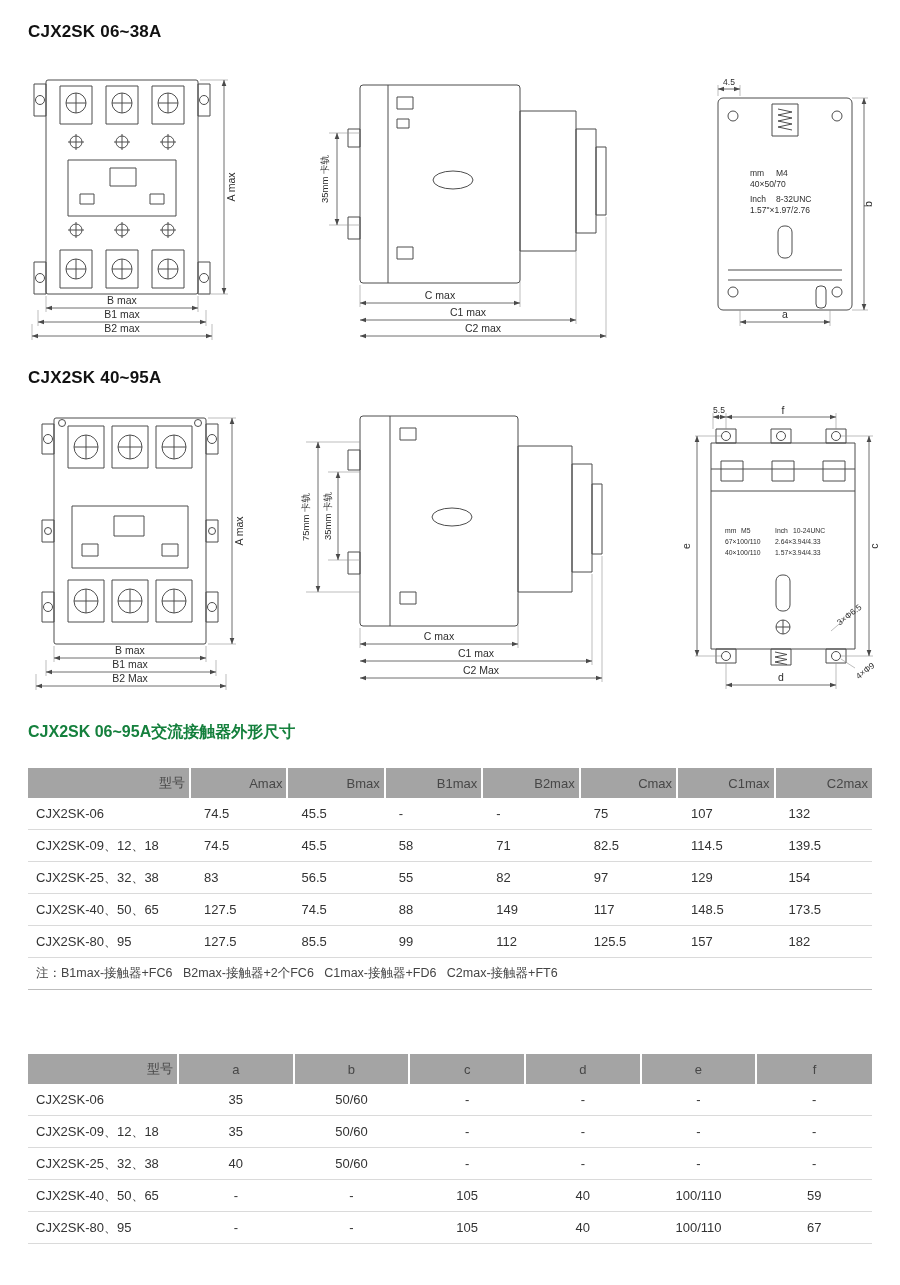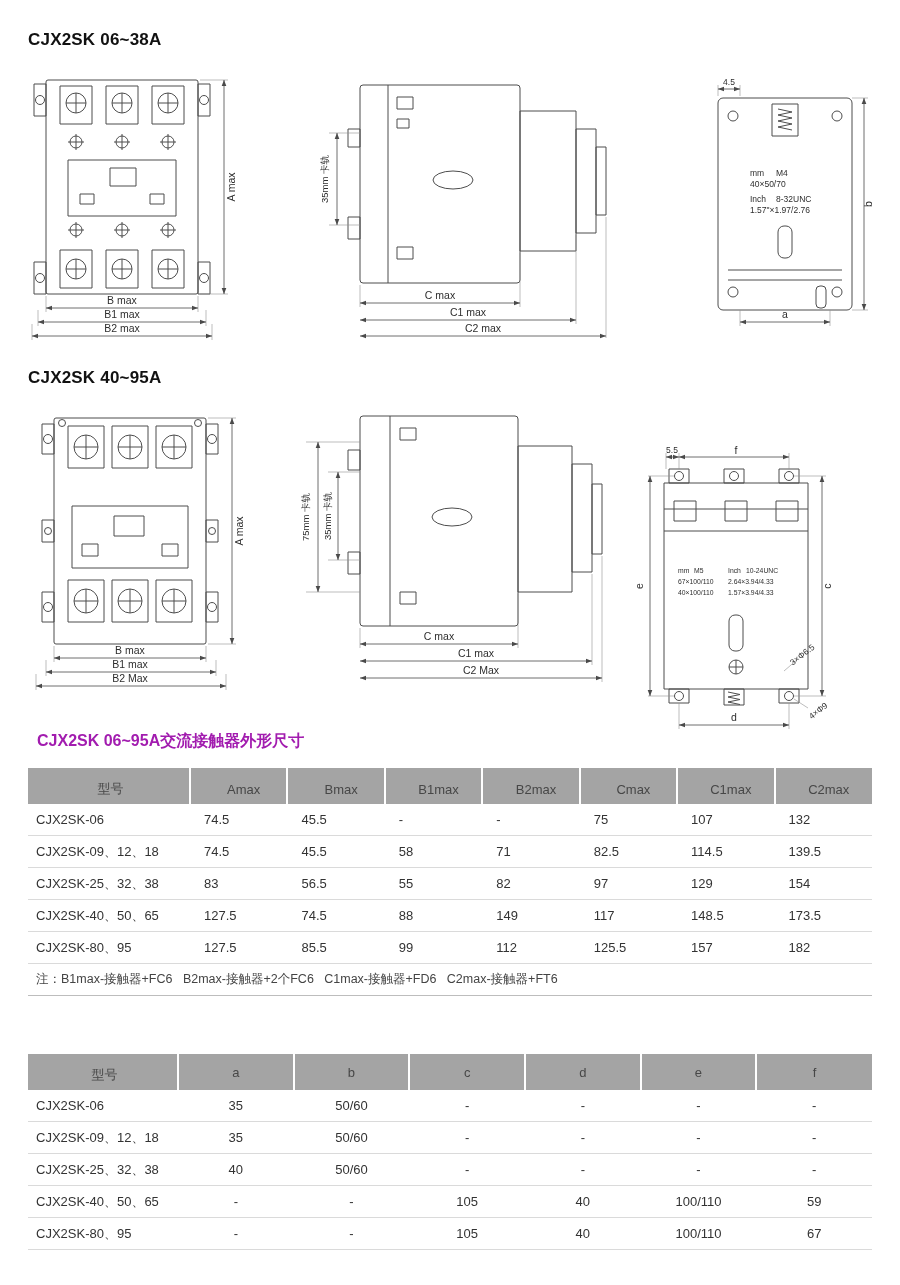--- a/index.html
+++ b/index.html
@@ -1,37 +1,37 @@
 <!DOCTYPE html>
 <html><head>
 <meta charset="utf-8">
 <style>
   html,body { margin:0; padding:0; background:#fff; }
   .page { position:relative; width:900px; height:1285px; background:#fff;
           font-family:"Liberation Sans", sans-serif; color:#222; overflow:hidden; }
   .sec-title { position:absolute; margin:0; font-size:17px; font-weight:bold; color:#111; letter-spacing:.2px; }
-  .tbl-title { position:absolute; margin:9px; font-size:16px; font-weight:bold; color:#a21caf; }
+  .tbl-title { position:absolute; margin:0; font-size:16px; font-weight:bold; color:#15803d; }
   .drawing { position:absolute; }
 
   
   .ol   { stroke:#4d4d4d; fill:none; stroke-width:1; }
   .ol *  { vector-effect:non-scaling-stroke; }
   .dim  { stroke:#4a4a4a; fill:none; stroke-width:.8; }
   .ext  { stroke:#909090; fill:none; stroke-width:.6; }
   svg text { fill:#2e2e2e; font-family:"Liberation Sans", sans-serif; }
   .lbl  { font-size:10.5px; }
   .lblr { font-size:9.5px; }
   .tiny { font-size:6.8px; }
   .sm   { font-size:8.5px; }
 
   
   .dims-table { position:absolute; border-collapse:collapse; table-layout:fixed; width:844px;
                 font-size:13px; color:#333; }
   .dims-table th { background:#a4a4a4; color:#474747; font-weight:normal; height:30px;
-                   border-right:2px solid #fff; text-align:center; padding:6px 4px 0 14px; }
+                   border-right:2px solid #fff; text-align:right; padding:0 4px 0 14px; }
   .dims-table th:last-child { border-right:none;margin-top:16px; }
   .dims-table th:first-child { padding-left:8px; }
   .dims-table td { height:31px; border-bottom:1px solid #dadada; padding:0 4px 0 14px; text-align:left; }
   .dims-table td:first-child { padding-left:8px; }
   .t2 th:not(:first-child), .t2 td:not(:first-child) { text-align:center; padding:0 4px; }
   .dims-table tfoot td { font-size:12.5px; color:#444; border-bottom:1px solid #bdbdbd;
                          white-space:pre; padding-left:8px; }
 </style>
 </head>
 <body>
@@ -39,21 +39,21 @@
 <svg width="0" height="0" style="position:absolute" aria-hidden="true">
   <defs>
     <marker id="arr" viewBox="0 0 10 10" refX="9" refY="5" markerWidth="9" markerHeight="9" orient="auto-start-reverse">
       <path d="M0,1.5 L9,5 L0,8.5 z" fill="#4a4a4a"></path>
     </marker>
   </defs>
 </svg>
 
 <div class="page">
 
-  <h2 class="sec-title" style="left:28px; top:30px;">CJX2SK 06~38A</h2>
+  <h2 class="sec-title" style="left:28px; top:22px;">CJX2SK 06~38A</h2>
 
   <div class="drawing" style="left:22px; top:72px;">
     <svg width="235" height="272" viewBox="0 0 235 272">
       <g class="ol">
         <rect x="12" y="12" width="12" height="32"></rect>
           <circle cx="18" cy="28" r="4.5"></circle>
         <rect x="176" y="12" width="12" height="32"></rect>
           <circle cx="182" cy="28" r="4.5"></circle>
         <rect x="12" y="190" width="12" height="32"></rect>
           <circle cx="18" cy="206" r="4.5"></circle>
@@ -302,21 +302,21 @@
         <line class="ext" x1="320" y1="172" x2="320" y2="263"></line>
         <line class="dim" x1="88" y1="259" x2="320" y2="259" marker-start="url(#arr)" marker-end="url(#arr)"></line>
         <text class="lbl" x="204" y="255" text-anchor="middle">C1 max</text>
         <line class="ext" x1="330" y1="154" x2="330" y2="280"></line>
         <line class="dim" x1="88" y1="276" x2="330" y2="276" marker-start="url(#arr)" marker-end="url(#arr)"></line>
         <text class="lbl" x="209" y="272" text-anchor="middle">C2 Max</text>
       </g>
     </svg>
   </div>
 
-  <div class="drawing" style="left:636px; top:405px;margin-top:40px;">
+  <div class="drawing" style="left:683px; top:405px;">
     <svg width="207" height="300" viewBox="0 0 207 300">
       <g class="ol">
         <rect x="28" y="38" width="144" height="206"></rect>
         <rect x="33" y="24" width="20" height="14"></rect>
           <rect x="88" y="24" width="20" height="14"></rect>
           <rect x="143" y="24" width="20" height="14"></rect>
         <circle cx="43" cy="31" r="4.5"></circle>
           <circle cx="98" cy="31" r="4.5"></circle>
           <circle cx="153" cy="31" r="4.5"></circle>
         <rect x="33" y="244" width="20" height="14"></rect>

